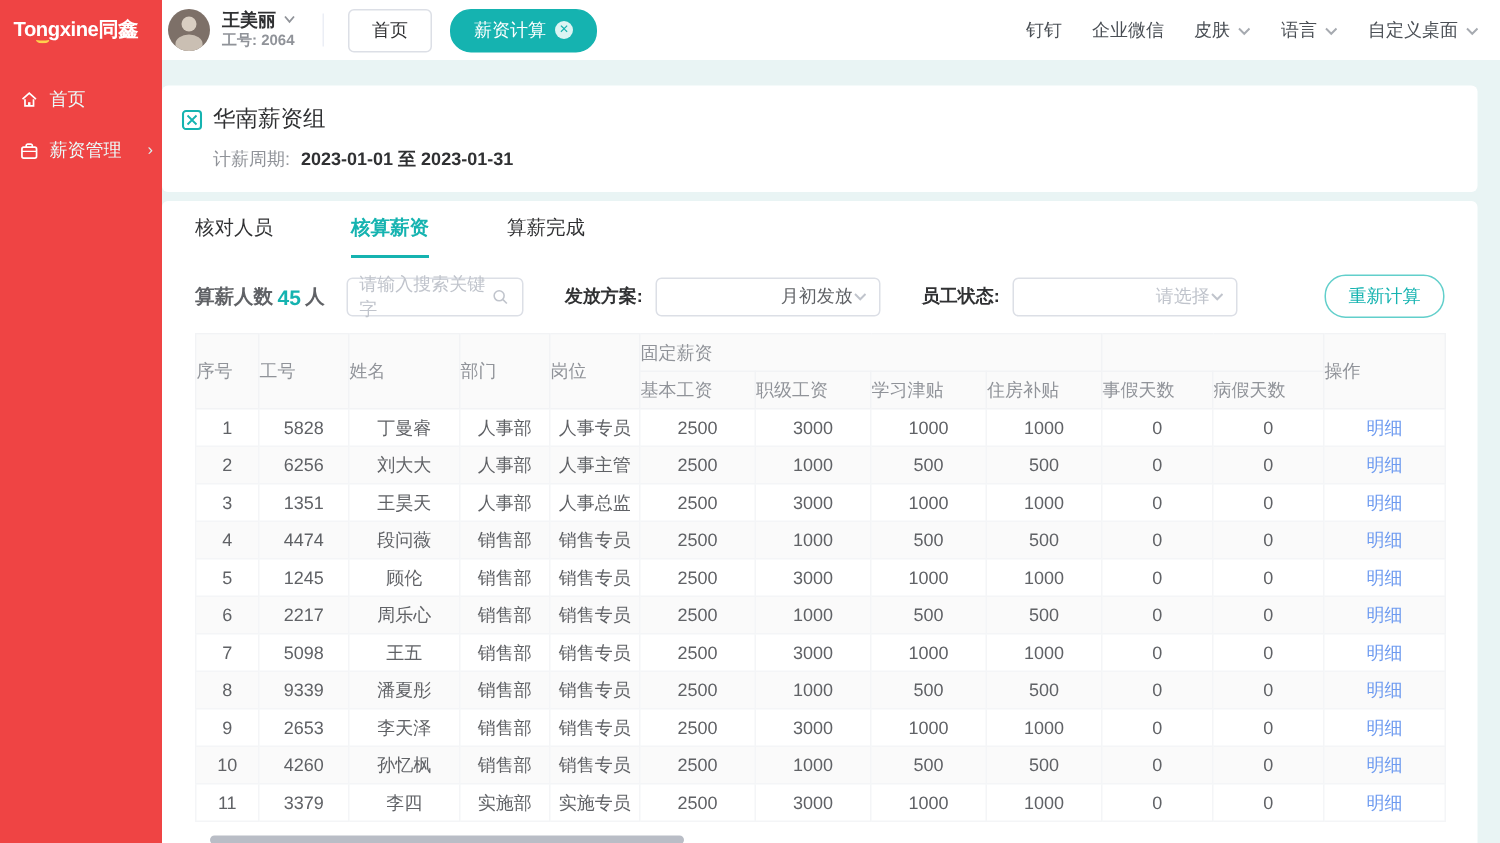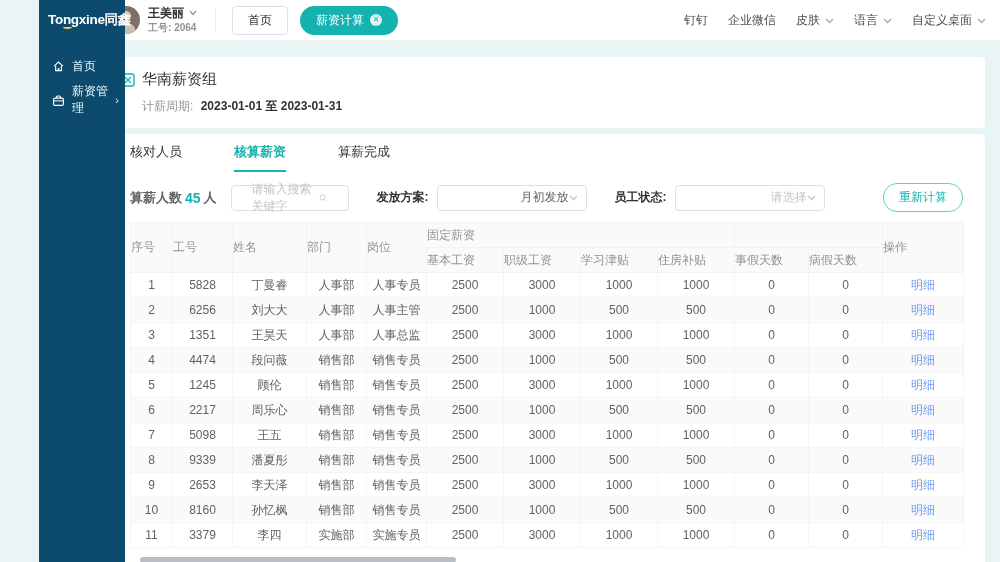--- a/index.html
+++ b/index.html
@@ -1,20 +1,20 @@
 <!DOCTYPE html>
 <html><head>
 <meta charset="utf-8">
 <style>
   * { margin:0; padding:0; box-sizing:border-box; }
   html,body { width:1000px; height:562px; overflow:hidden;
     font-family:"Liberation Sans","DejaVu Sans",sans-serif; background:#e9f4f4; position:relative; }
 
   
-  .sidebar { position:absolute; left:0; top:0; width:86px; height:562px; background:#0c4a6e; z-index:3;margin-left:39px; }
+  .sidebar { position:absolute; left:0; top:0; width:108px; height:562px; background:#ef4444; z-index:3; }
   .logo { position:relative; padding:11px 6px 0 9px; color:#fff; font-weight:bold; font-size:13.5px; white-space:nowrap; letter-spacing:-0.3px; }
   .logo .smile { position:absolute; left:24px; top:24px; width:9px; height:5px; border-bottom:2px solid #ffd04d; border-radius:50%; }
   .side-item { display:flex; align-items:center; gap:7px; height:34px; padding:0 6px 0 13px; color:#eafcfb; font-size:12px; cursor:pointer; }
   .side-item:first-child { margin-top:20px; }
   .s-icon { display:flex; align-items:center; }
   .s-arrow { margin-left:auto; font-size:11px; color:#d6f5f3; }
 
   
   .topbar { position:absolute; left:98px; top:0; right:0; height:40px; background:#fff; display:flex; align-items:center; padding:0 14px; z-index:2; }
   .avatar { width:28px; height:28px; border-radius:50%; background:#7d7068; position:relative; overflow:hidden; flex:none; }
@@ -43,21 +43,21 @@
   .card2 { margin-top:6px; padding:0 12px 14px 12px; min-height:470px; }
 
   .tabs { display:flex; gap:52px; padding:0 10px; height:38px; align-items:stretch; }
   .tab { font-size:13px; color:#303133; display:flex; align-items:center; border-bottom:2px solid transparent; cursor:pointer; }
   .tab.active { color:#15b3b0; border-color:#15b3b0; font-weight:600; }
 
   .filters { display:flex; align-items:center; margin-top:11px; padding:0 10px; font-size:12px; color:#606266; }
   .count-label { font-size:13px; color:#606266; font-weight:600; }
   .count-num { color:#15b3b0; font-size:14px; font-weight:bold; margin:0 3px; }
   .count-unit { font-size:13px; color:#606266; font-weight:600; }
-  .search-box { margin-left:14px; width:118px; height:26px; border:1px solid #dcdfe6; border-radius:4px; background:#fff; display:flex; align-items:center; justify-content:space-between; padding:0 20px; color:#c0c4cc; cursor:text; }
+  .search-box { margin-left:14px; width:118px; height:26px; border:1px solid #dcdfe6; border-radius:4px; background:#fff; display:flex; align-items:center; justify-content:space-between; padding:0 8px; color:#c0c4cc; cursor:text; }
   .sel-label { margin-left:28px; color:#303133; font-weight:600; }
   .select { margin-left:8px; width:150px; height:26px; border:1px solid #dcdfe6; border-radius:4px; background:#fff; display:flex; align-items:center; justify-content:flex-end; padding:0 8px; color:#606266; cursor:pointer; }
   .select .ph { color:#c0c4cc; }
   .recalc { margin-left:auto; border:1px solid #62cfcb; color:#15b3b0; background:#fff; border-radius:14px; padding:5px 15px; font-size:12px; cursor:pointer; }
 
   .table-wrap { margin-top:10px; padding:0 10px; }
   table { width:100%; border-collapse:collapse; table-layout:fixed; font-size:12px; color:#606266; }
   th { background:#fafafa; color:#909399; font-weight:normal; border:1px solid #f2f3f5; height:25px; text-align:left; }
   td { border:1px solid #f4f5f7; height:25px; text-align:center; background:#fff; }
   tbody tr:nth-child(even) td { background:#fafafa; }
@@ -361,21 +361,21 @@
               <td>2500</td>
               <td>3000</td>
               <td>1000</td>
               <td>1000</td>
               <td>0</td>
               <td>0</td>
               <td><span class="link">明细</span></td>
             </tr>
             <tr>
               <td>10</td>
-              <td>8160</td>
+              <td>4260</td>
               <td>孙忆枫</td>
               <td>销售部</td>
               <td>销售专员</td>
               <td>2500</td>
               <td>1000</td>
               <td>500</td>
               <td>500</td>
               <td>0</td>
               <td>0</td>
               <td><span class="link">明细</span></td>

